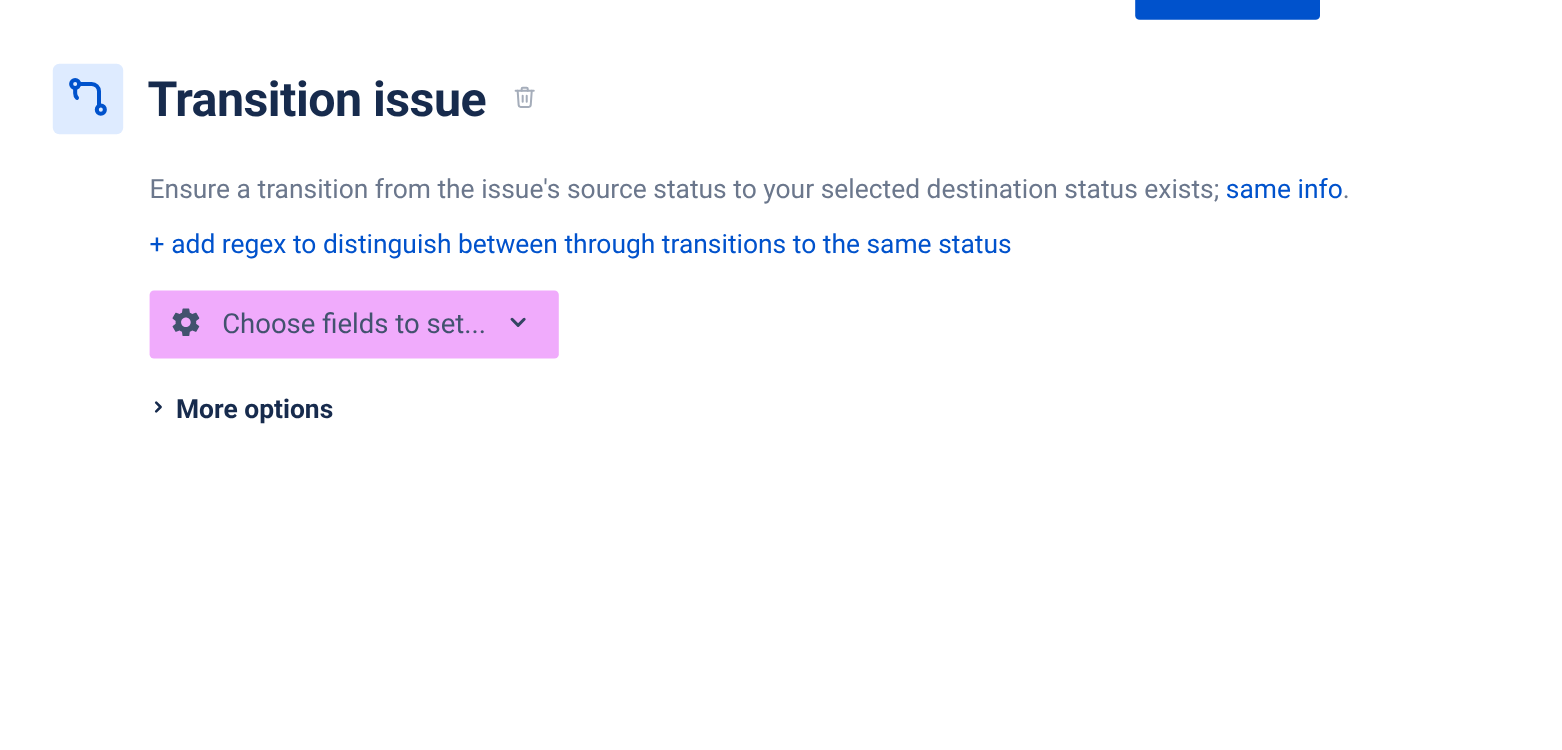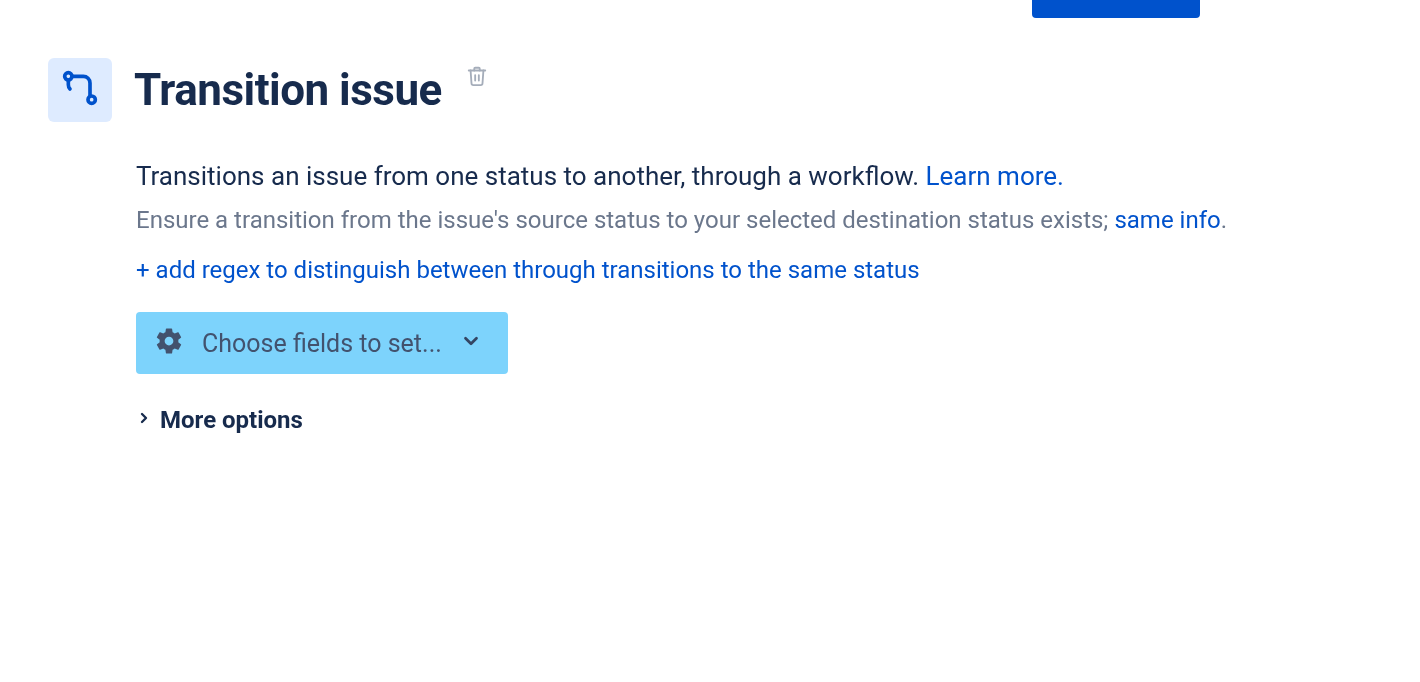--- a/index.html
+++ b/index.html
@@ -36,20 +36,21 @@
     height: 64px;
     background: #DEEBFF;
     border-radius: 6px;
     display: flex;
     align-items: center;
     justify-content: center;
     flex-shrink: 0;
   }
   .title-wrap {
     display: flex;
+    align-items: center;
     gap: 24px;
   }
   .page-title {
     font-size: 44px;
     font-weight: 700;
     color: #172B4D;
     letter-spacing: -0.5px;
   }
   .trash-icon { color: #A5ADBA; }
   .body {
@@ -104,21 +105,21 @@
     font-size: 24px;
     color: #0052CC;
     margin-top: 22px;
     cursor: pointer;
   }
   .fields-picker {
     margin-top: 28px;
     display: inline-flex;
     align-items: center;
     gap: 18px;
-    background: #7dd3fc;
+    background: #f0abfc;
     border-radius: 4px;
     padding: 14px 26px 14px 18px;
     cursor: pointer;
   }
   .fields-picker-label {
     font-size: 25px;
     color: #42526E;
   }
   .more-options {
     margin-top: 32px;
@@ -161,23 +162,20 @@
           <polyline points="3 6 5 6 21 6"></polyline>
           <path d="M19 6l-1 14a2 2 0 0 1-2 2H8a2 2 0 0 1-2-2L5 6"></path>
           <path d="M10 11v6M14 11v6"></path>
           <path d="M9 6V4a1 1 0 0 1 1-1h4a1 1 0 0 1 1 1v2"></path>
         </svg>
       </span>
     </div>
   </div>
 
   <div class="body">
-    <p class="desc">
-      <span>Transitions an issue from one status to another, through a workflow. </span><span class="link">Learn more.</span>
-    </p>
 
 
 
 
     <p class="helper">
       <span>Ensure a transition from the issue's source status to your selected destination status exists; </span><span class="link">same info</span><span>.</span>
     </p>
 
     <div class="add-regex">+ add regex to distinguish between through transitions to the same status</div>
 

